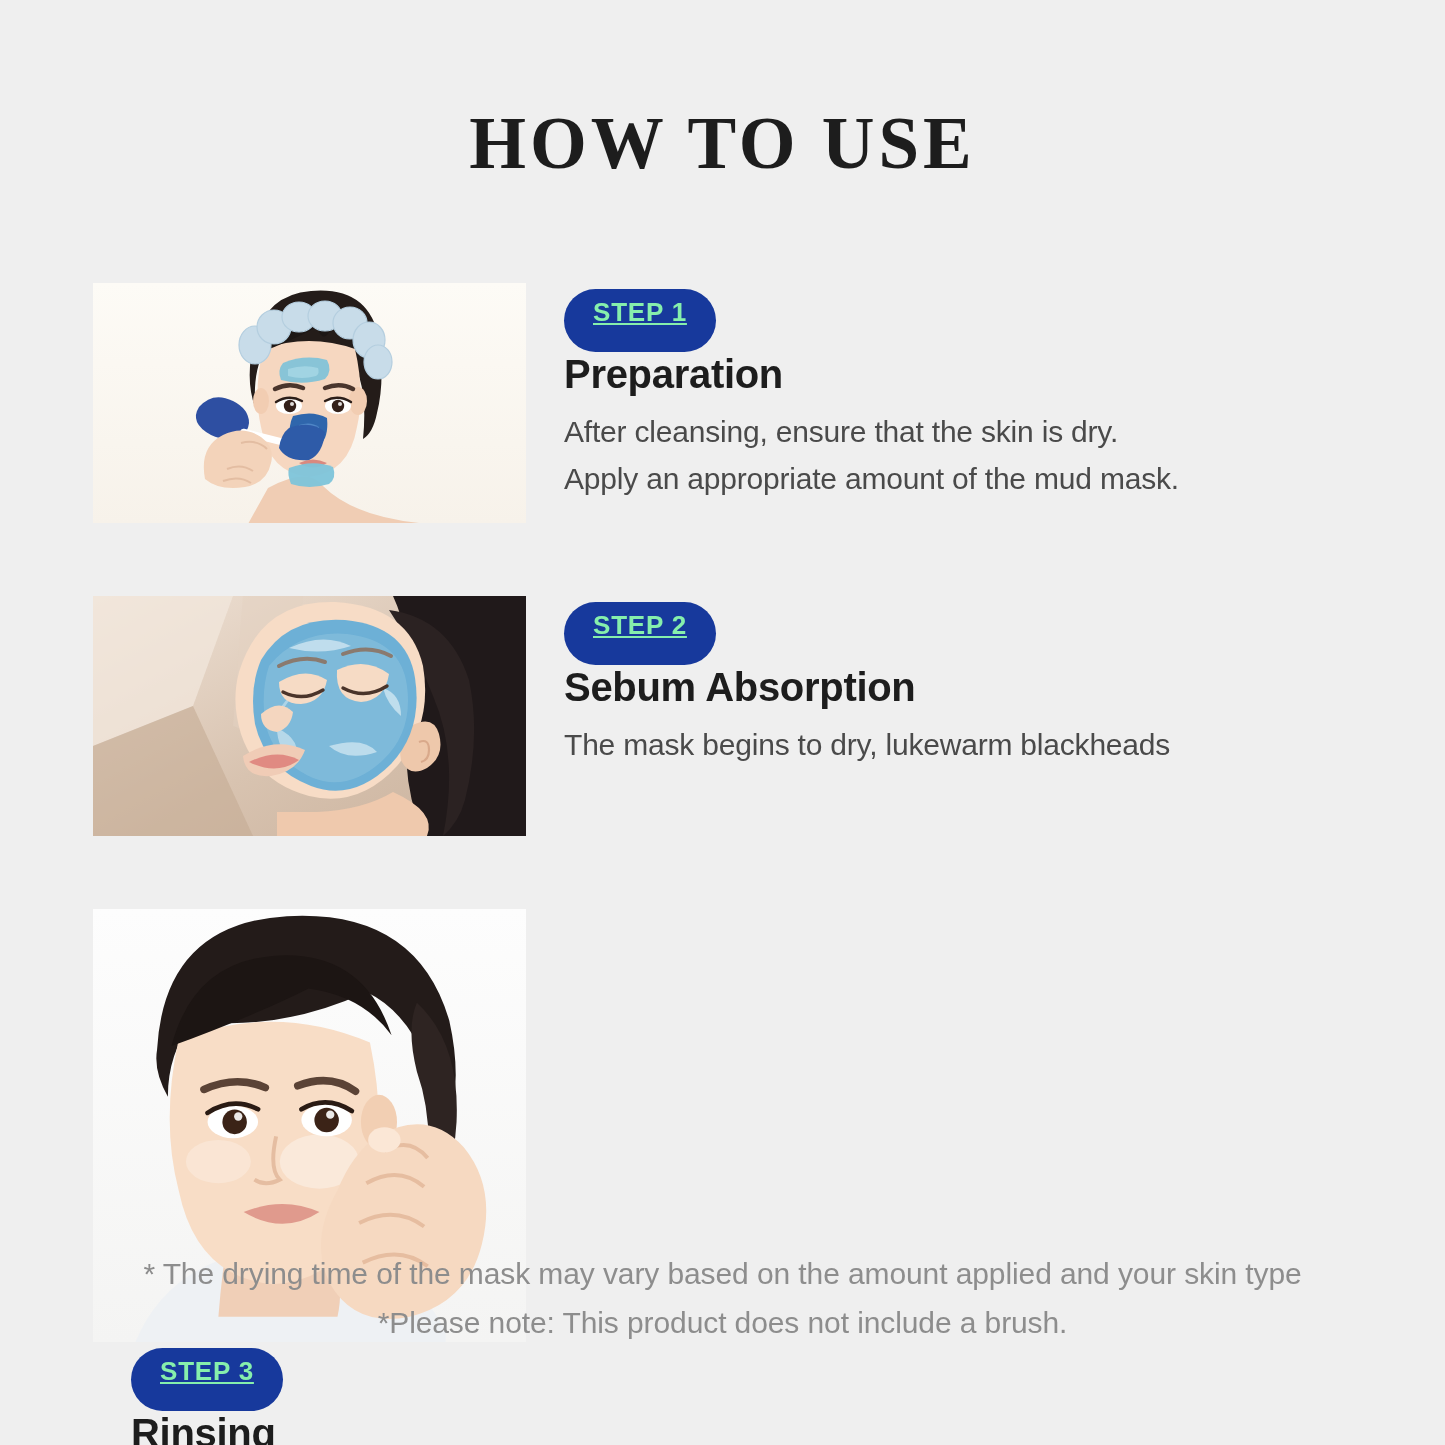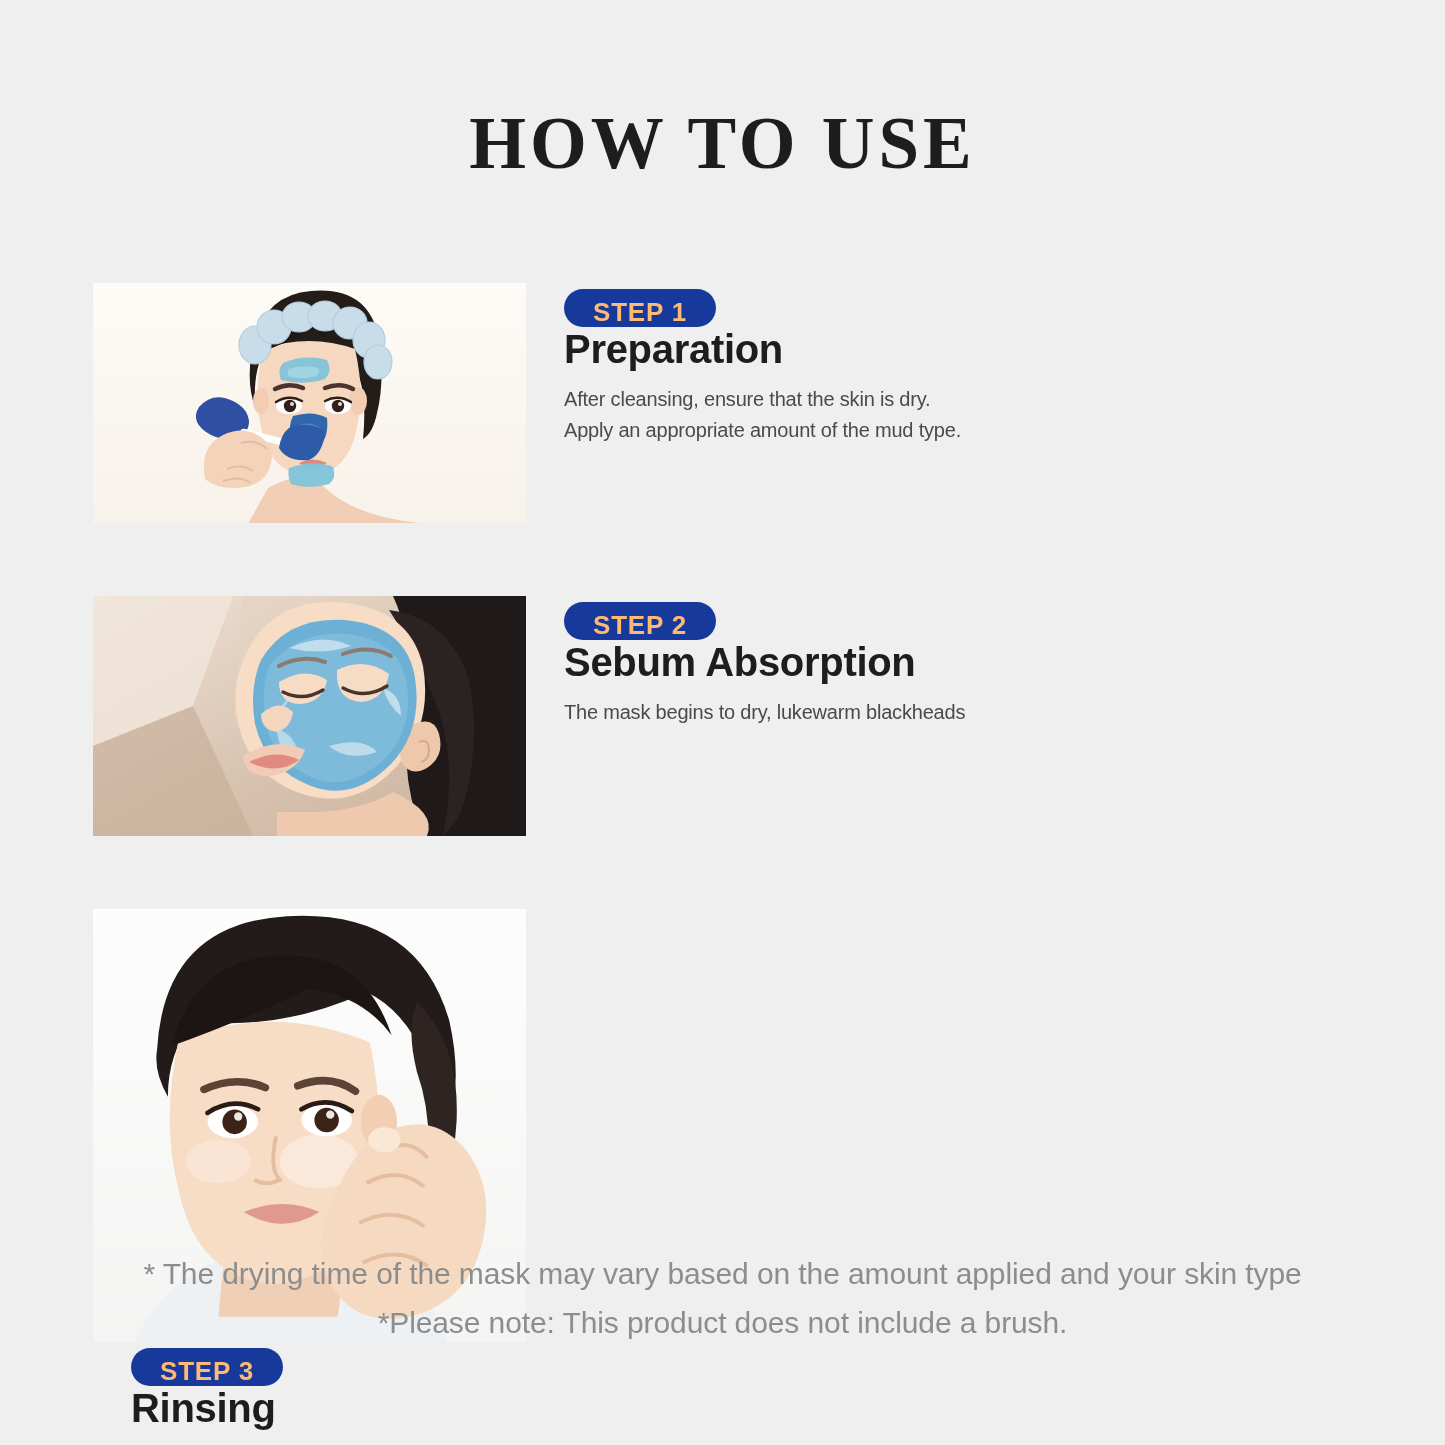--- a/index.html
+++ b/index.html
@@ -66,41 +66,42 @@
 
   .step-text {
     flex: 1 1 auto;
     padding-left: 38px;
     padding-top: 6px;
   }
 
   .badge {
     display: inline-block;
     background: #17399c;
-    color: #fdba74;
+    color: #86efac;
     font-size: 26px;
     font-weight: 700;
     letter-spacing: 0.8px;
-    padding: 10px 29px 2px;
+    padding: 10px 29px 27px;
     border-radius: 40px;
     line-height: 1;
+    text-decoration: underline;
   }
 
   .step-title {
     font-size: 40px;
     font-weight: 600;
     color: #1d1d1d;
     letter-spacing: -0.3px;
     line-height: 1.1;
   }
   .step-title.bold { font-weight: 700; }
 
   .step-desc {
     margin-top: 13px;
-    font-size: 20px;
+    font-size: 30px;
     line-height: 1.56;
     color: #4a4a4a;
     letter-spacing: -0.2px;
     max-width: 800px;
   }
   .step-desc .ln { display: block; white-space: nowrap; }
 
   
   .footnotes {
     position: absolute;
@@ -195,21 +196,21 @@
             <path d="M130 198 q16 -6 28 2" stroke="#e3bda2" stroke-width="2" fill="none"></path>
             <path d="M148 160 q16 -4 26 6" stroke="#e3bda2" stroke-width="2" fill="none"></path>
           </g>
         </svg>
       </div>
       <div class="step-text">
         <span class="badge">STEP 1</span>
         <div class="step-title">Preparation</div>
         <div class="step-desc">
           <span class="ln">After cleansing, ensure that the skin is dry.</span>
-          <span class="ln">Apply an appropriate amount of the mud type.</span>
+          <span class="ln">Apply an appropriate amount of the mud mask.</span>
         </div>
       </div>
     </div>
 
     <div class="step-row">
       <div class="photo">
         <svg viewBox="0 0 433 240" preserveAspectRatio="xMidYMid slice" aria-hidden="true">
           <defs>
             <linearGradient id="bg2" x1="0" y1="0" x2="1" y2="1">
               <stop offset="0" stop-color="#efe2d6"></stop>

